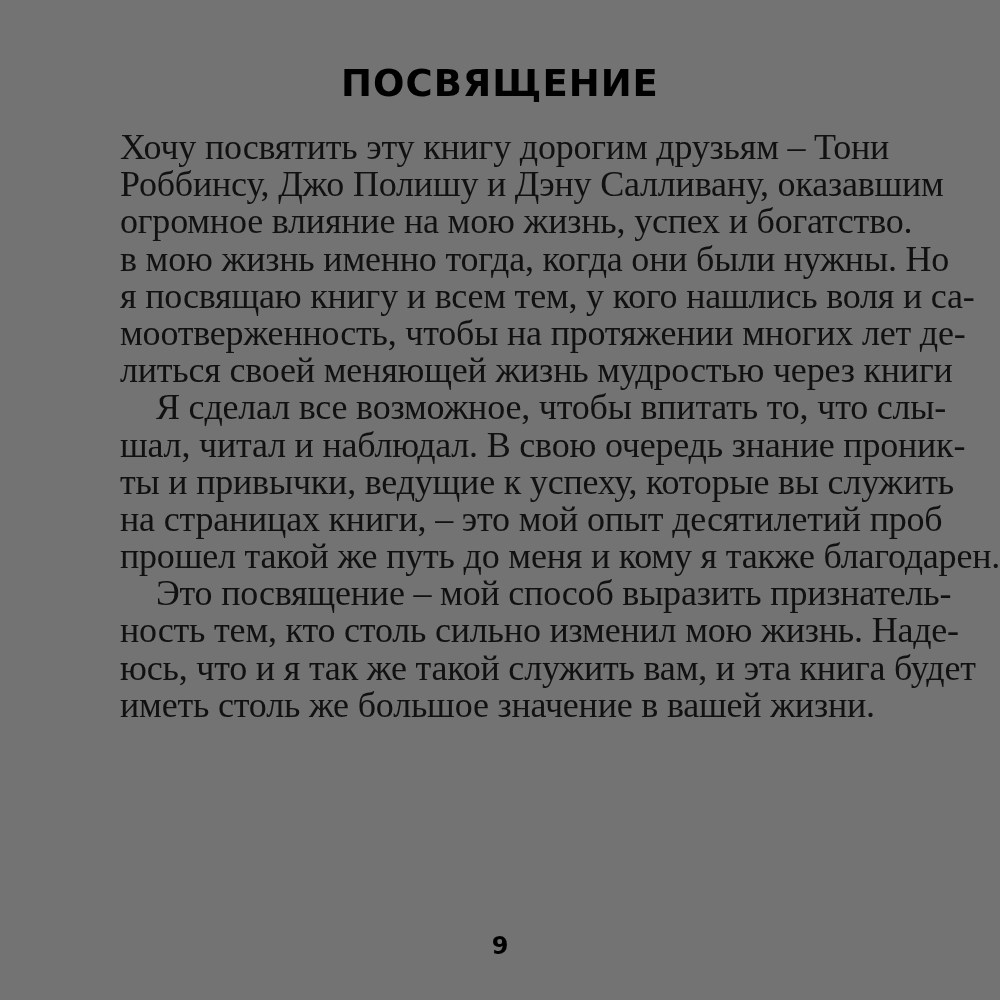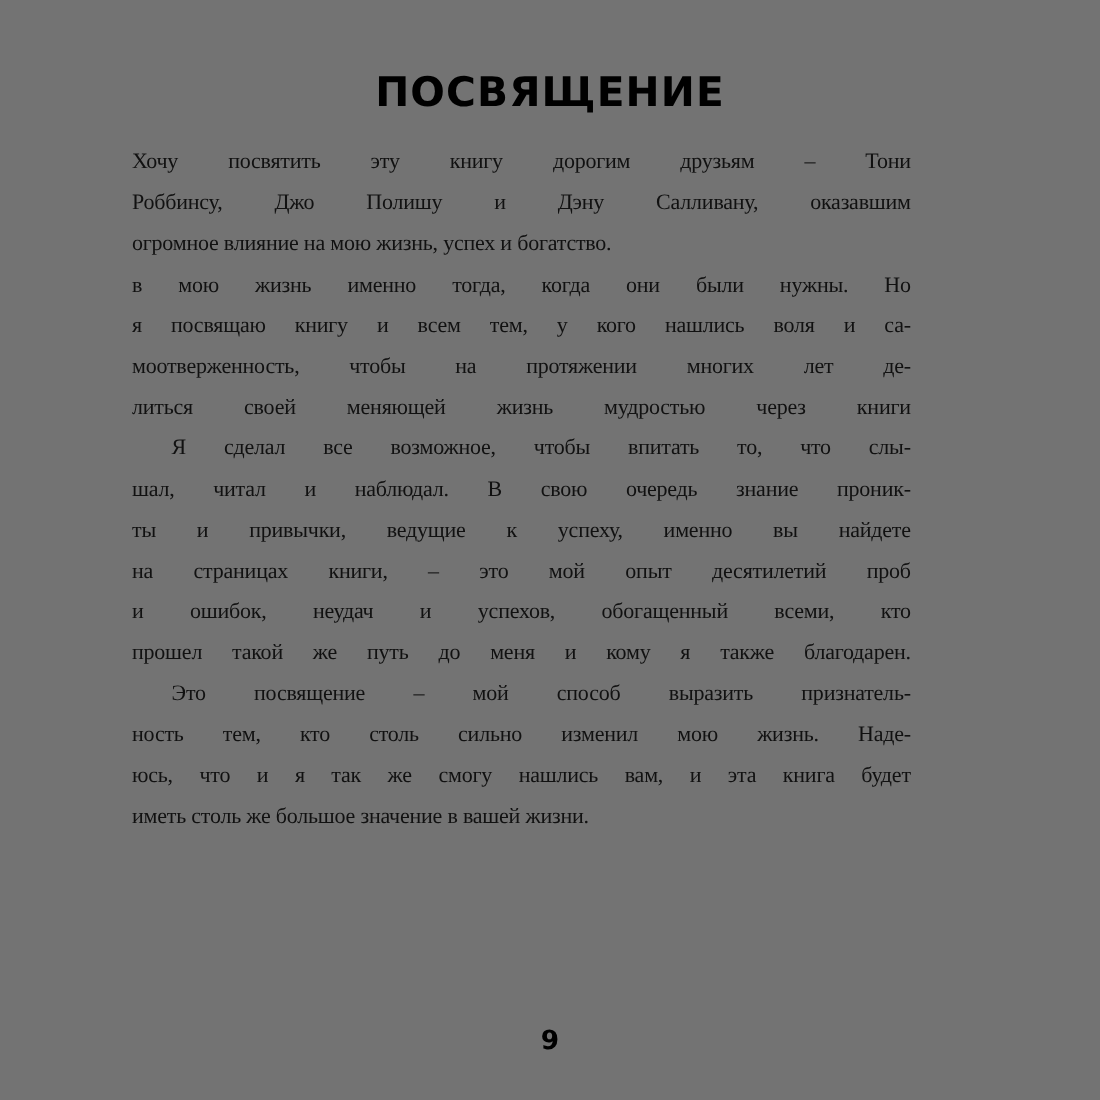--- a/index.html
+++ b/index.html
@@ -5,21 +5,21 @@
   html, body { margin: 0; padding: 0; background: #ffffff; }
   body { width: 1000px; height: 1000px; position: relative; overflow: hidden; }
   .page { position: absolute; left: 0; top: 0; width: 1000px; height: 1000px; background: #737373; }
   .title {
     position: absolute; left: 0; width: 1000px; top: 62px; text-align: center;
     font-family: "DejaVu Sans", sans-serif; font-weight: bold; font-size: 37px;
     letter-spacing: 1px; color: #000;
   }
   .body {
     position: absolute; left: 120px; width: 708px; top: 129px;
-    font-family: "Liberation Serif", serif; font-size: 20px; color: #111;
+    font-family: "Liberation Serif", serif; font-size: 36px; color: #111;
   }
   .line {
     display: block; height: 37.2px; line-height: 37.2px;
     text-align: justify; text-align-last: justify; white-space: nowrap;
     letter-spacing: -0.2px;
   }
   .line.last { text-align-last: left; }
   .line.indent { padding-left: 36px; }
   .pagenum {
     position: absolute; left: 0; width: 1000px; top: 932px; text-align: center;
@@ -38,25 +38,24 @@
     <span class="line">Роббинсу, Джо Полишу и Дэну Салливану, оказавшим</span>
     <span class="line last">огромное влияние на мою жизнь, успех и богатство.</span>
 
     <span class="line">в мою жизнь именно тогда, когда они были нужны. Но</span>
     <span class="line">я посвящаю книгу и всем тем, у кого нашлись воля и са-</span>
     <span class="line">моотверженность, чтобы на протяжении многих лет де-</span>
     <span class="line">литься своей меняющей жизнь мудростью через книги</span>
 
     <span class="line indent">Я сделал все возможное, чтобы впитать то, что слы-</span>
     <span class="line">шал, читал и наблюдал. В свою очередь знание проник-</span>
-    <span class="line">ты и привычки, ведущие к успеху, именно вы найдете</span>
+    <span class="line">ты и привычки, ведущие к успеху, которые вы служить</span>
     <span class="line">на страницах книги, – это мой опыт десятилетий проб</span>
-    <span class="line">и ошибок, неудач и успехов, обогащенный всеми, кто</span>
     <span class="line">прошел такой же путь до меня и кому я также благодарен.</span>
 
     <span class="line indent">Это посвящение – мой способ выразить признатель-</span>
     <span class="line">ность тем, кто столь сильно изменил мою жизнь. Наде-</span>
-    <span class="line">юсь, что и я так же смогу нашлись вам, и эта книга будет</span>
+    <span class="line">юсь, что и я так же такой служить вам, и эта книга будет</span>
     <span class="line last">иметь столь же большое значение в вашей жизни.</span>
   </div>
 
   <div class="pagenum">9</div>
 </div>
 
 </body></html>

